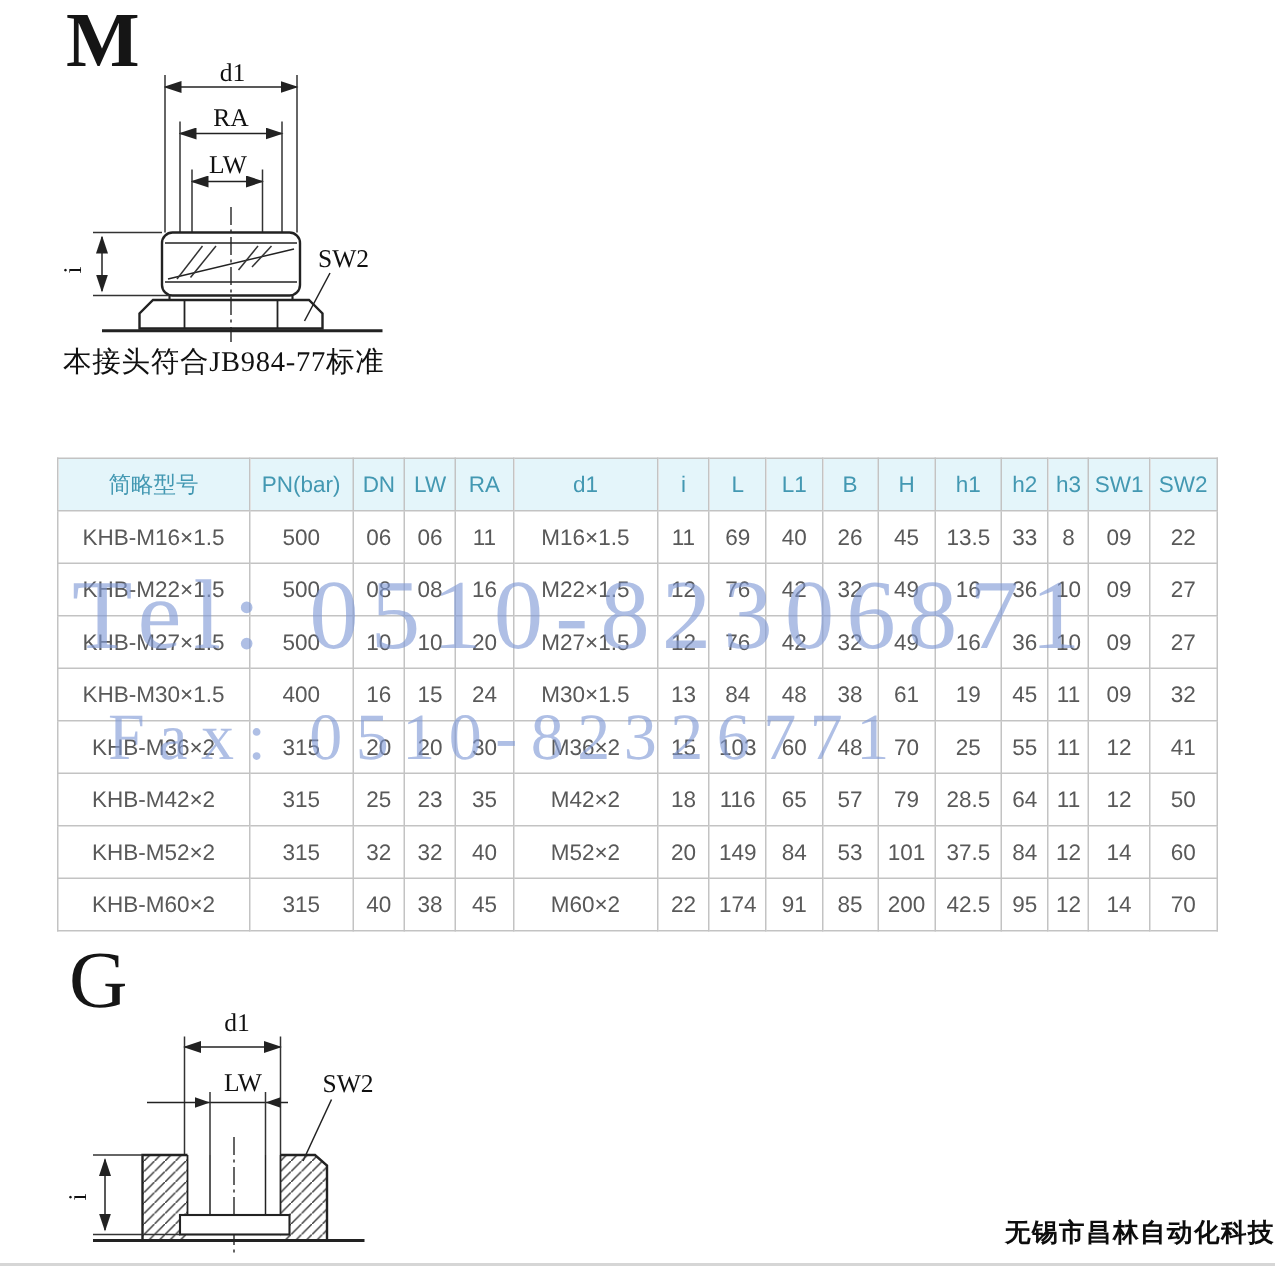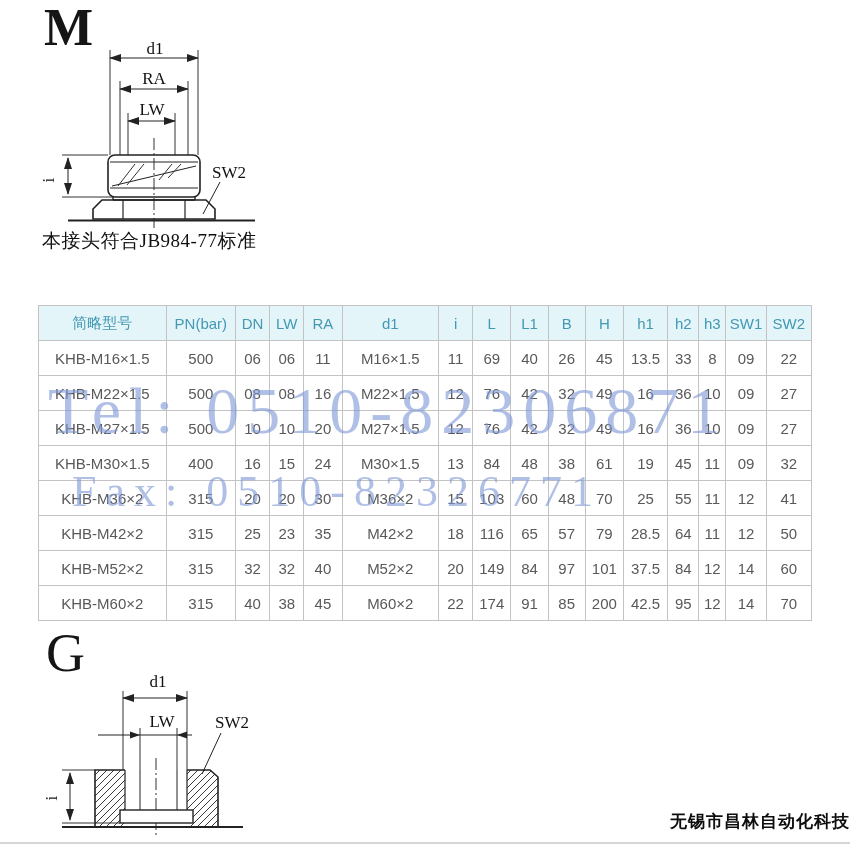--- a/index.html
+++ b/index.html
@@ -257,21 +257,21 @@
       <tr>
         <td>KHB-M52×2</td>
         <td>315</td>
         <td>32</td>
         <td>32</td>
         <td>40</td>
         <td>M52×2</td>
         <td>20</td>
         <td>149</td>
         <td>84</td>
-        <td>97</td>
+        <td>53</td>
         <td>101</td>
         <td>37.5</td>
         <td>84</td>
         <td>12</td>
         <td>14</td>
         <td>60</td>
       </tr>
       <tr>
         <td>KHB-M60×2</td>
         <td>315</td>

